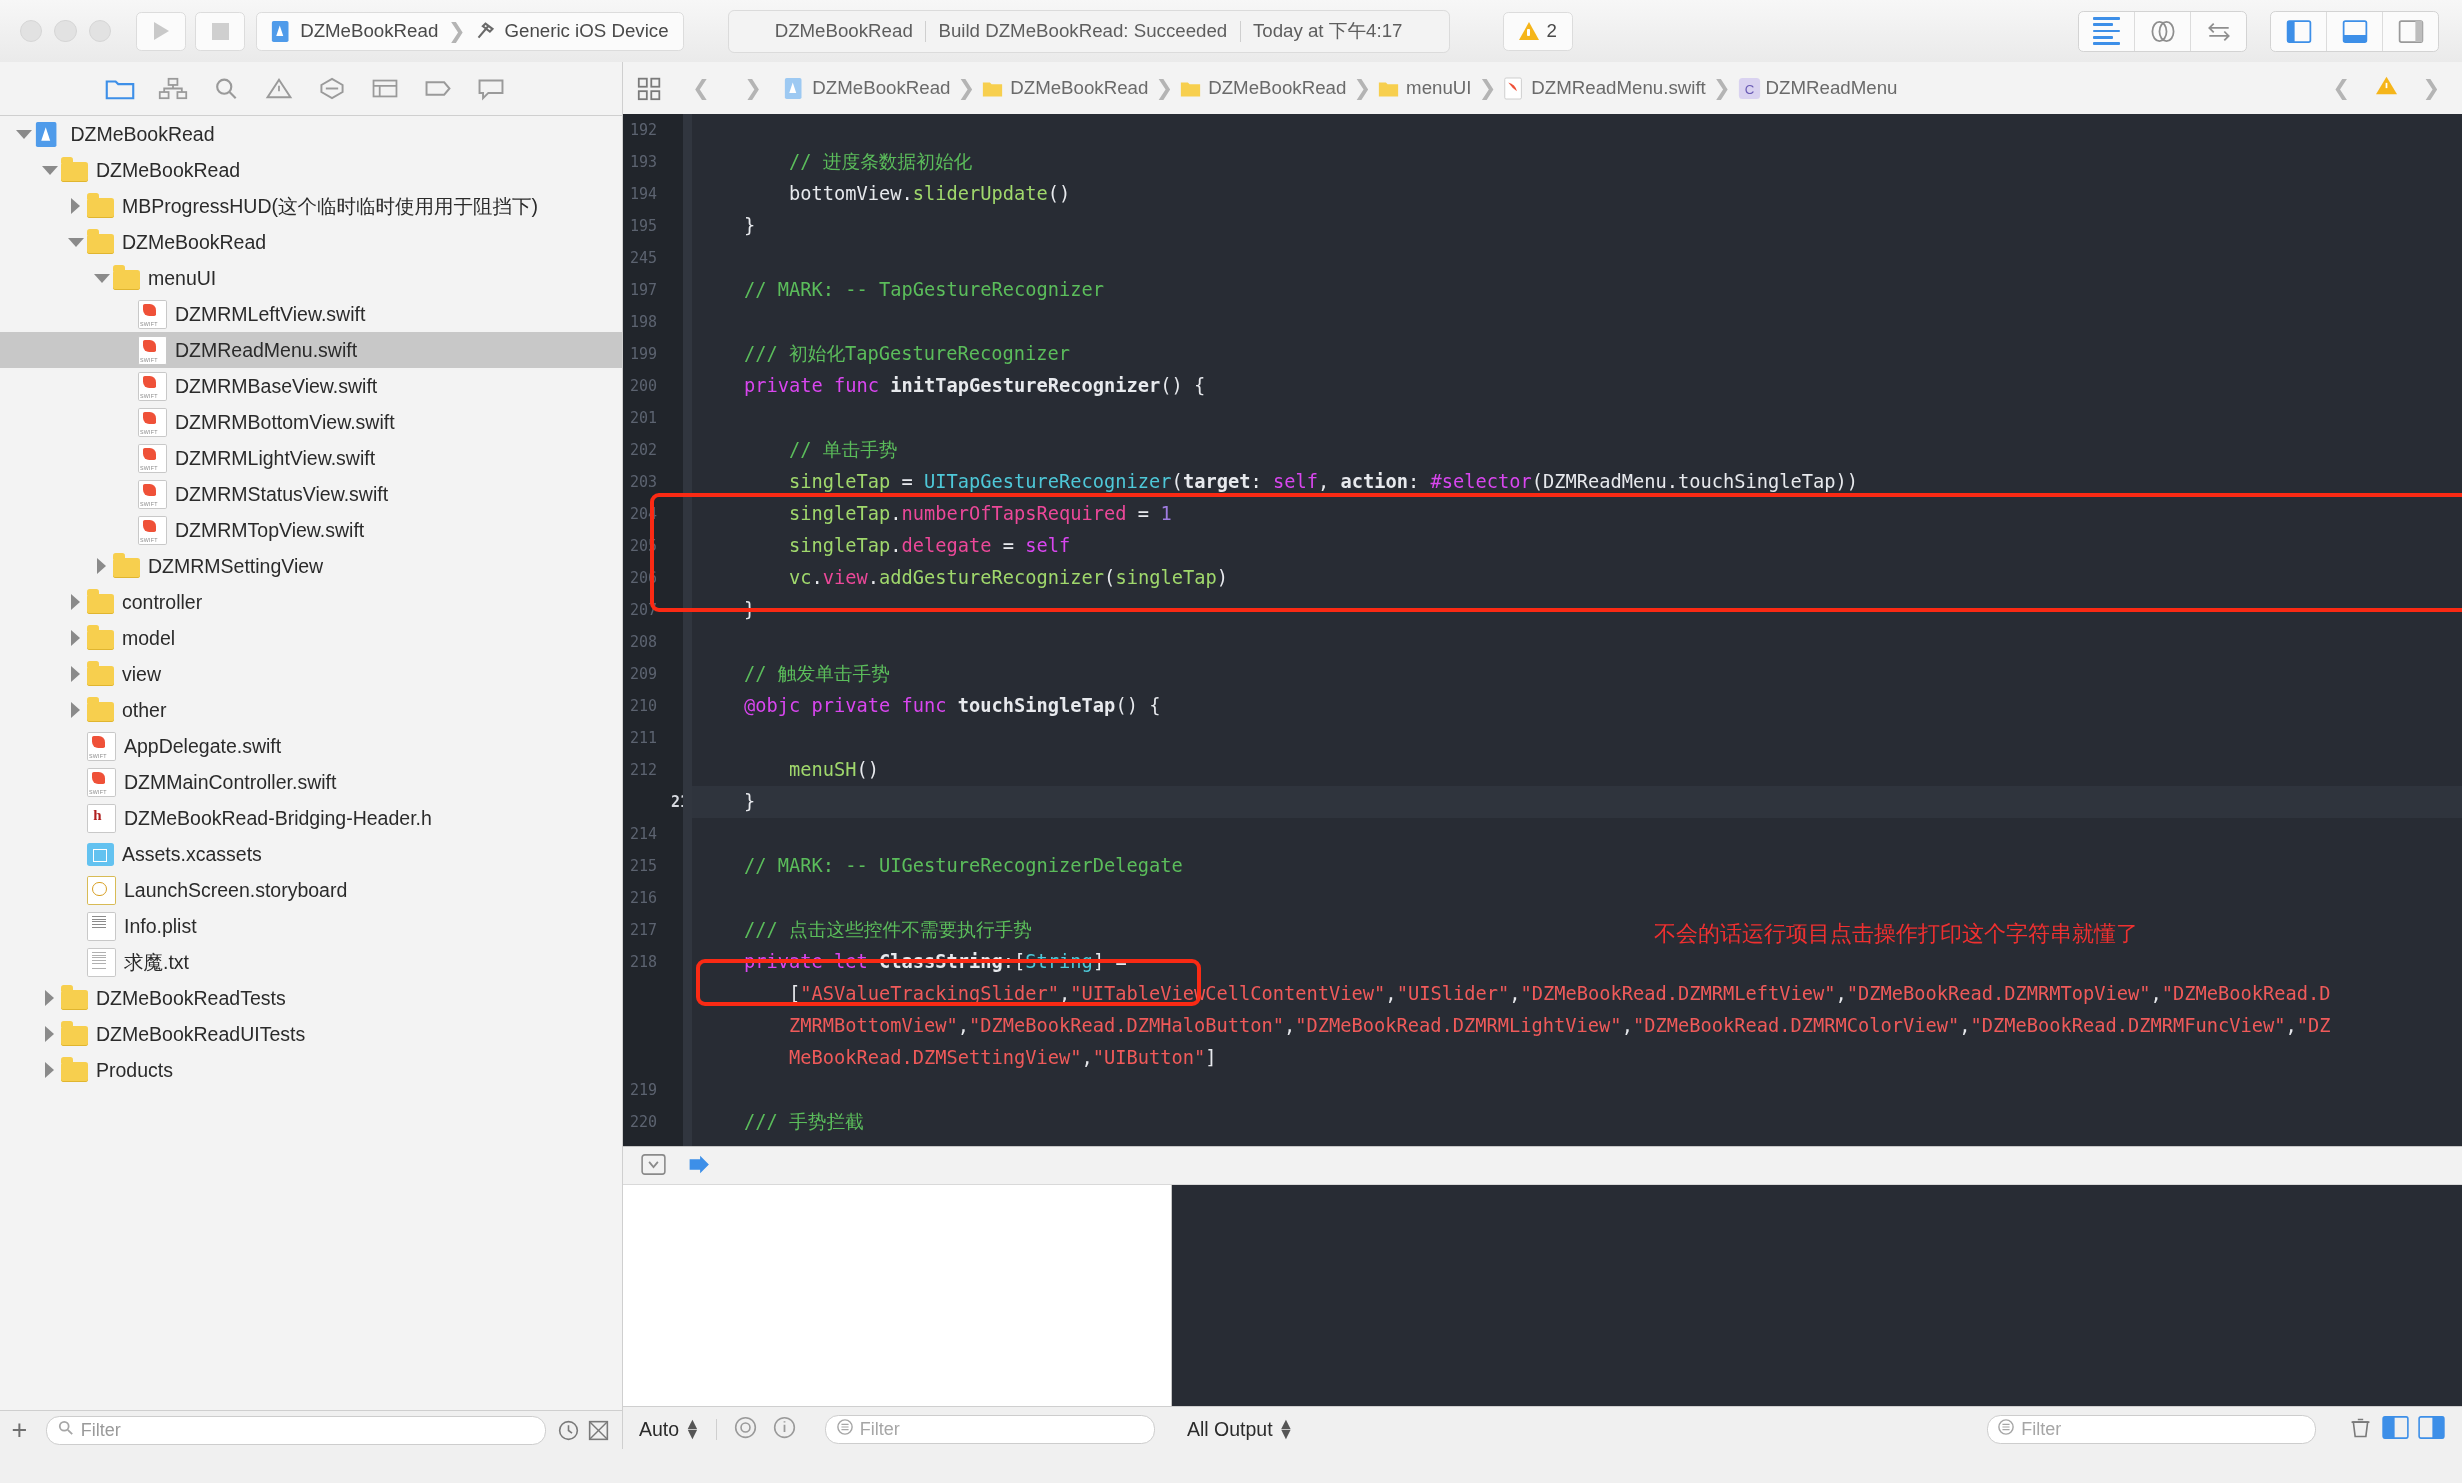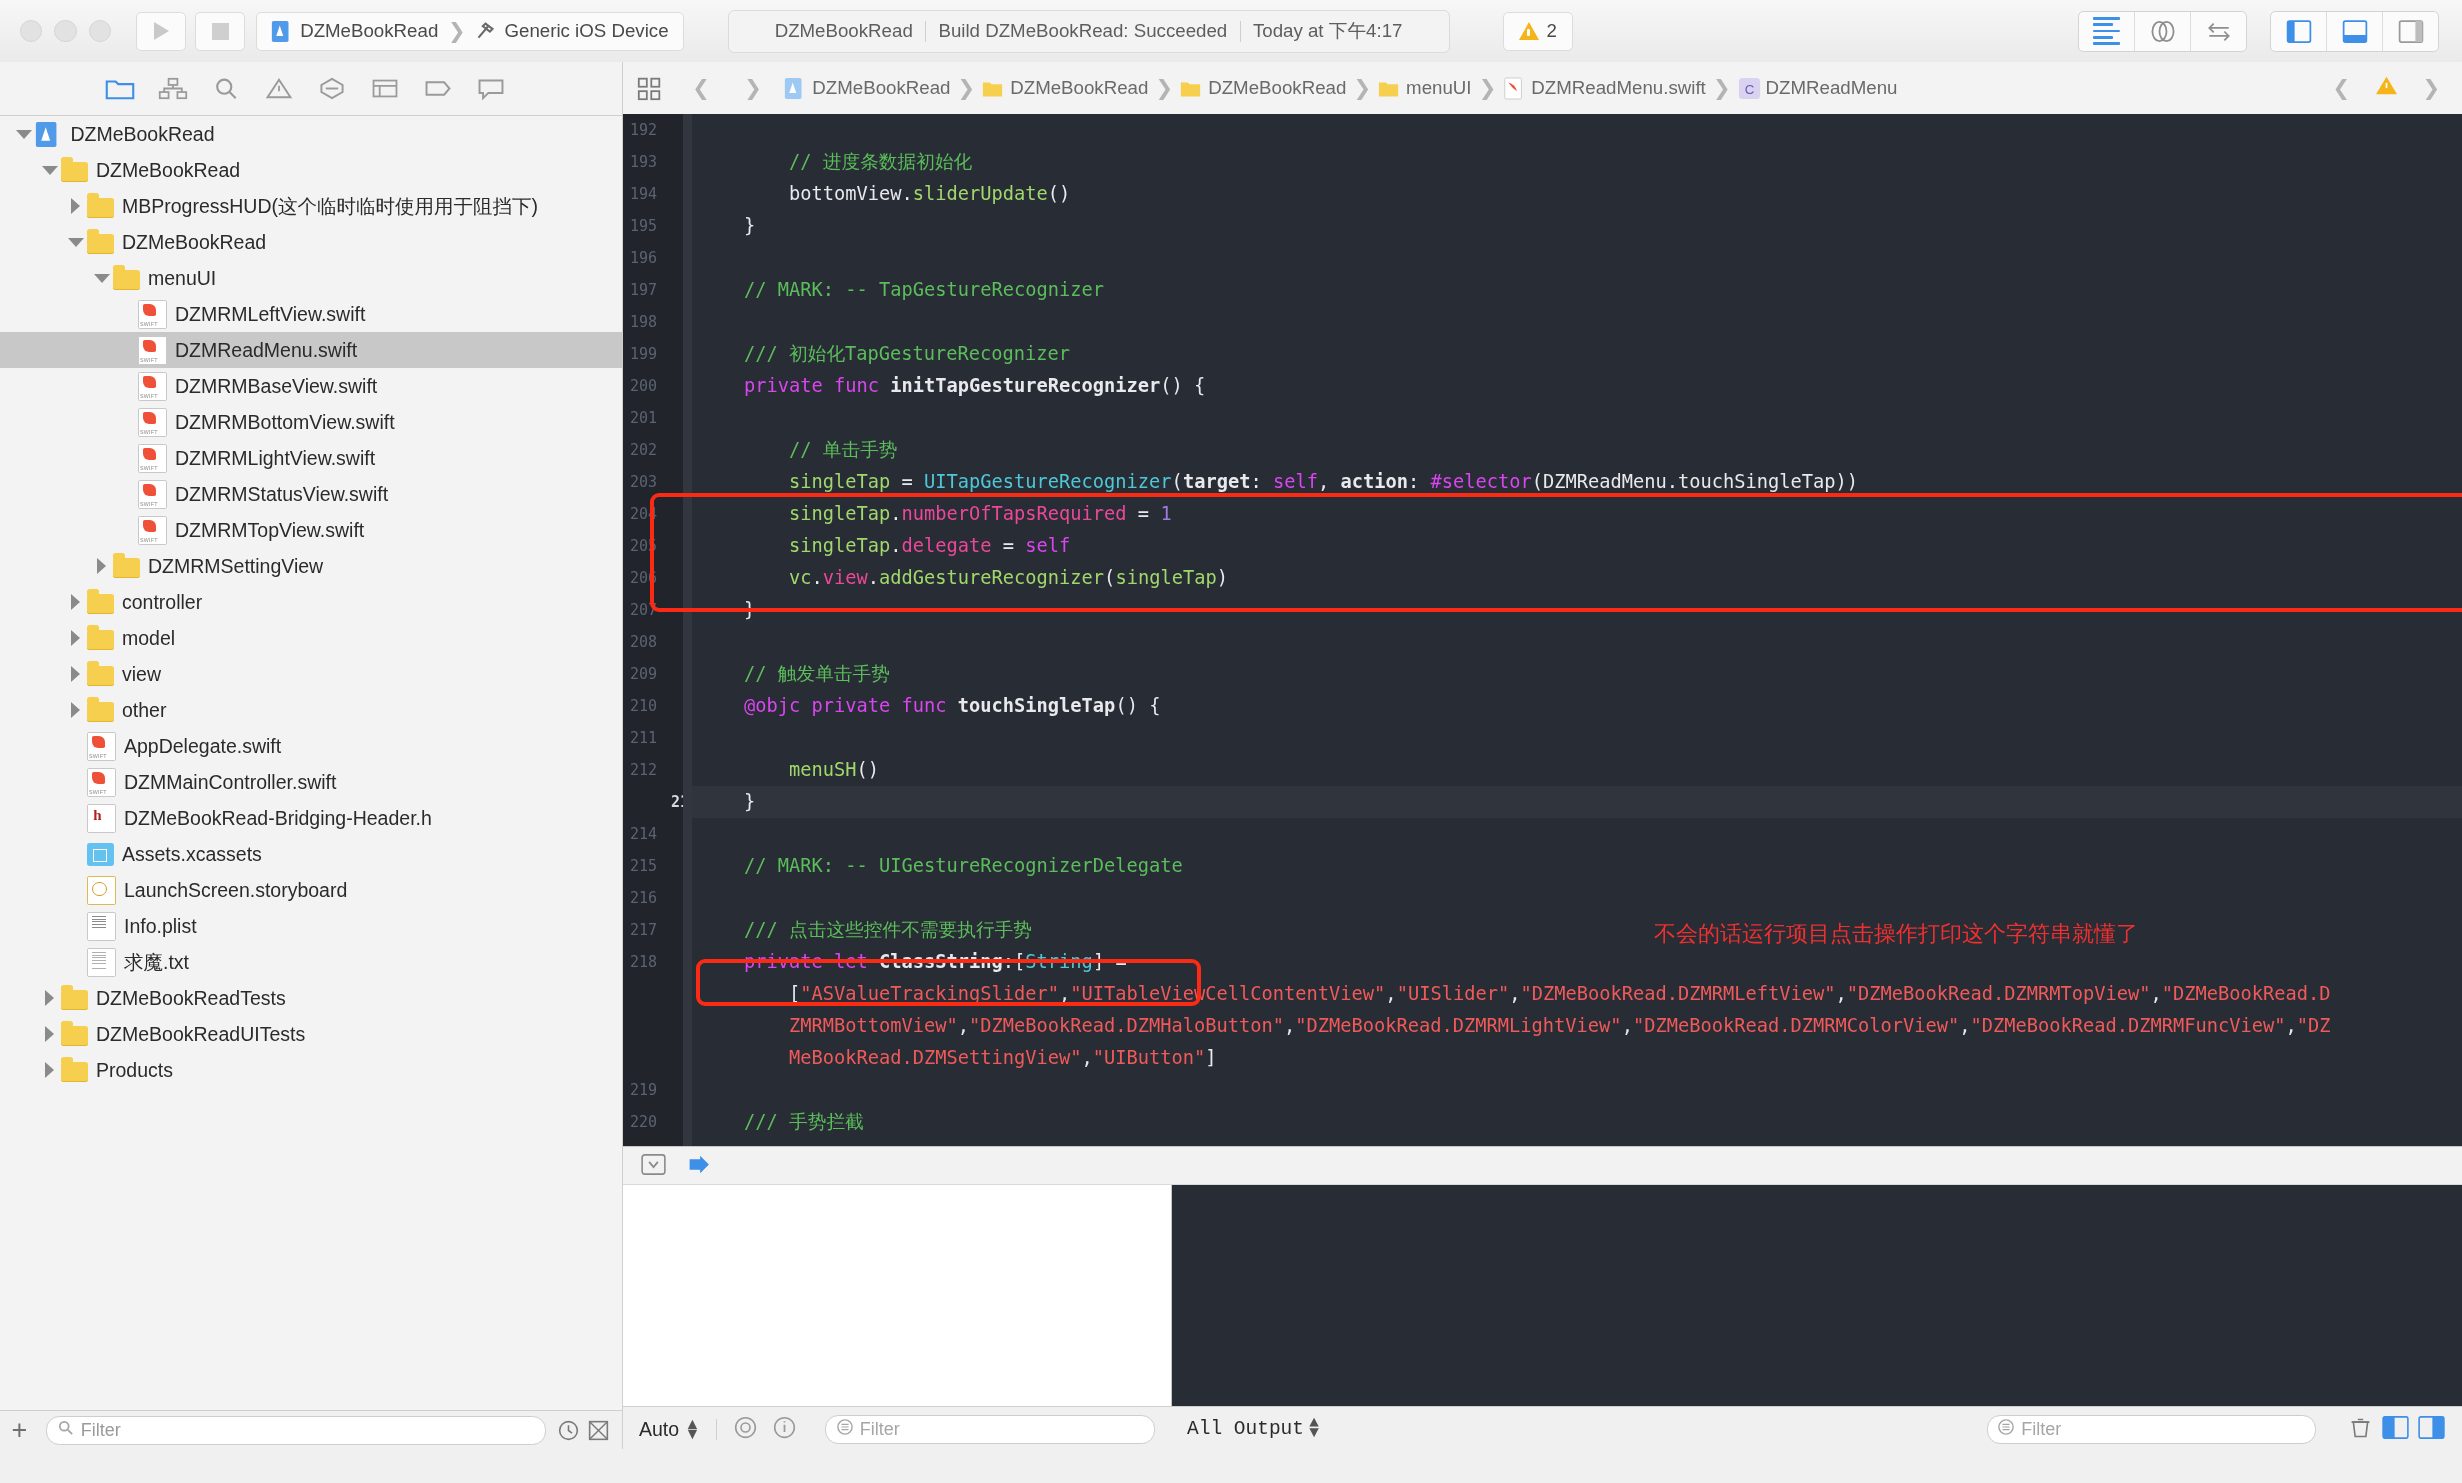--- a/index.html
+++ b/index.html
@@ -188,21 +188,21 @@
   .stepper{display:inline-flex;flex-direction:column;line-height:0.62;font-size:16px;color:#555;}
   .dbg-filter{
     width:306px;height:27px;background:#fff;border:0.9px solid #cdcdcd;border-radius:13.3px;
     display:flex;align-items:center;padding:0 10.7px;gap:7px;font-size:18px;color:#a6a6a6;margin-left:28px;
   }
   #console-filter{
     width:306px;height:27px;background:#fff;border:0.9px solid #cdcdcd;border-radius:13.3px;
     display:flex;align-items:center;padding:0 10.7px;gap:7px;font-size:18px;color:#a6a6a6;
     position:absolute;right:147px;top:8px;
   }
-  .output-sel{position:absolute;left:564px;display:flex;align-items:center;gap:5.3px;font-size:19.5px;color:#2b2b2b;font-family:Liberation Mono, monospace;}
+  .output-sel{position:absolute;left:564px;display:flex;align-items:center;gap:5.3px;font-size:19.5px;color:#2b2b2b;}
   .brc{position:absolute;right:18px;display:flex;gap:9px;align-items:center;}
   #global-footer{
     position:absolute;left:0;bottom:0;width:2462px;height:34px;background:#f0f0f0;
   }
 </style>
 </head>
 <body>
 
 <div id="toolbar">
   <div class="traffic">
@@ -628,21 +628,21 @@
       </span>
       <span class="chev">❯</span>
     </div>
   </div>
   <div id="code-area">
     <div id="gutter">
         <div class="gl">192</div>
         <div class="gl">193</div>
         <div class="gl">194</div>
         <div class="gl">195</div>
-        <div class="gl">196</div>
+        <div class="gl">245</div>
         <div class="gl">197</div>
         <div class="gl">198</div>
         <div class="gl">199</div>
         <div class="gl">200</div>
         <div class="gl">201</div>
         <div class="gl">202</div>
         <div class="gl">203</div>
         <div class="gl">204</div>
         <div class="gl">205</div>
         <div class="gl">206</div>

